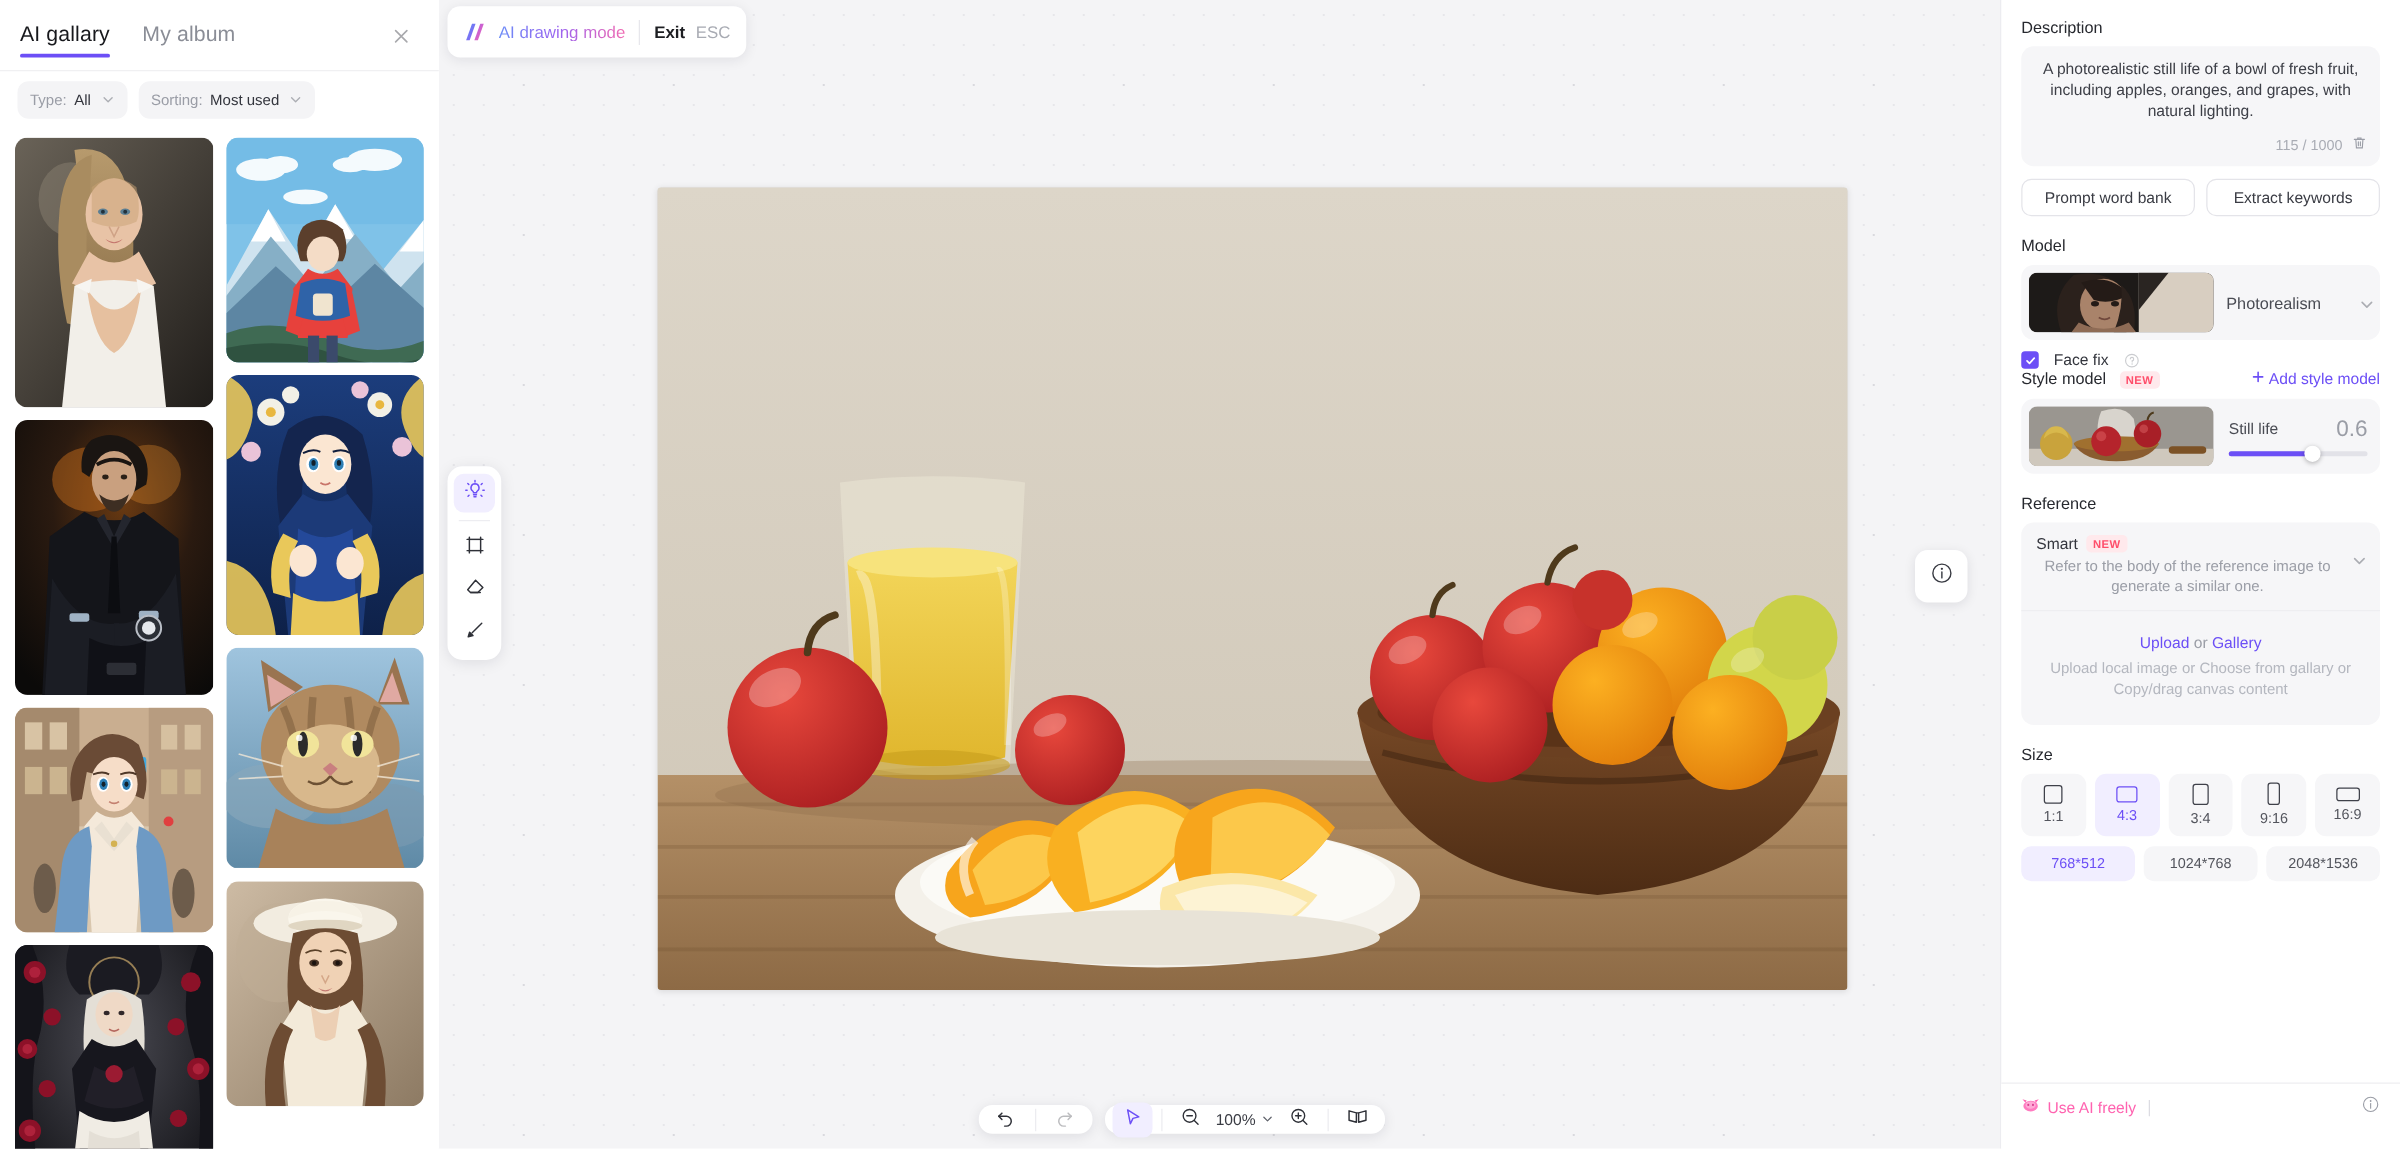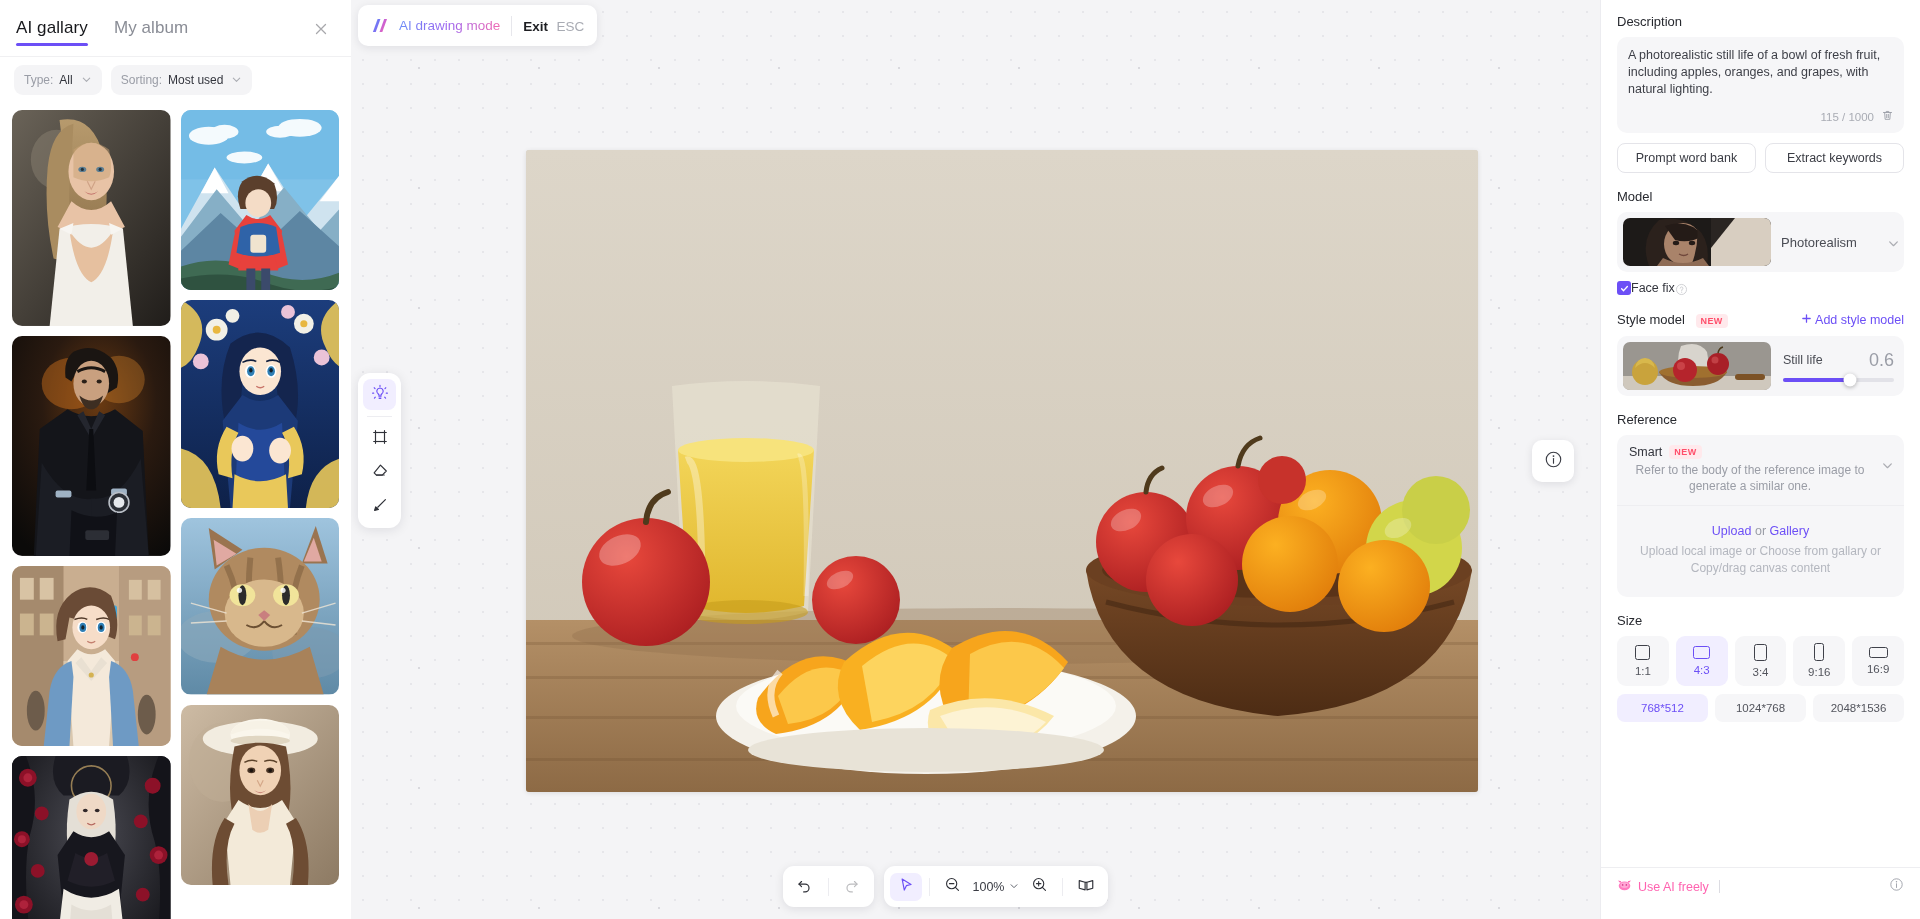--- a/index.html
+++ b/index.html
@@ -122,21 +122,21 @@
     display: flex; align-items: center; justify-content: center; cursor: pointer;
     z-index: 20;
   }
 
   .bottom-bar {
     position: absolute; bottom: 12px; left: 50%;
     transform: translateX(-50%) translateX(-30px);
     display: flex; gap: 10px; z-index: 20;
   }
   .bbar-group {
-    background: #fff; border-radius: 11px; height: 41px;
+    background: #fff; border-radius: 11px; height: 23px;
     box-shadow: 0 2px 10px rgba(20,20,40,.10);
     display: flex; align-items: center; padding: 0 6px; gap: 2px;
   }
   .bbtn {
     width: 32px; height: 28px; border-radius: 7px; cursor: pointer;
     display: flex; align-items: center; justify-content: center;
   }
   .bbtn.active { background: #f1eeff; }
   .bbtn.disabled { opacity: .32; cursor: default; }
   .bsep { width: 1px; height: 18px; background: #ececf0; margin: 0 5px; }
@@ -160,20 +160,21 @@
   .rp-label.row { display: flex; align-items: center; justify-content: space-between; }
   .badge-new {
     background: #ffe9ec; color: #ff4f6b; font-size: 9px; font-weight: bold;
     border-radius: 4px; padding: 2px 5px; letter-spacing: .4px; margin-left: 7px;
     display: inline-block; vertical-align: middle;
   }
   .desc-box {
     background: #f6f6f8; border-radius: 10px; height: 96px;
     padding: 10px 11px 0 11px; position: relative; margin-bottom: 10px;
     cursor: text;
+    text-align: center;
   }
   .desc-text {
     font-size: 12.5px; line-height: 17px; color: #3d3f47;
     white-space: pre-wrap;
   }
   .desc-foot {
     position: absolute; right: 10px; bottom: 7px;
     display: flex; align-items: center; gap: 7px;
   }
   .desc-count { font-size: 11.5px; color: #a9acb4; }
@@ -187,21 +188,21 @@
     background: #f6f6f8; border-radius: 10px; height: 60px;
     display: flex; align-items: center; padding: 6px; gap: 10px;
     cursor: pointer; margin-bottom: 9px;
   }
   .model-thumb {
     width: 148px; height: 48px; border-radius: 7px; overflow: hidden; flex: none;
   }
   .model-thumb svg { width: 100%; height: 100%; display: block; }
   .model-name { font-size: 13px; color: #4a4c54; flex: 1; }
   .facefix-row {
-    display: flex; align-items: center; gap: 0; margin-bottom: 17px; cursor: pointer;
+    display: flex; align-items: center; gap: 12px; cursor: pointer;
   }
   .cbox {
     width: 14px; height: 14px; border-radius: 3px; background: #6c4ff6;
     display: flex; align-items: center; justify-content: center; flex: none;
   }
   .facefix-label { font-size: 12.5px; color: #33353d; }
   .help-i { width: 13px; height: 13px; opacity: .4; }
   .add-style { font-size: 12.5px; color: #6c4ff6; cursor: pointer; display: flex; align-items: center; gap: 3px; }
   .style-card {
     background: #f6f6f8; border-radius: 10px; height: 60px;

